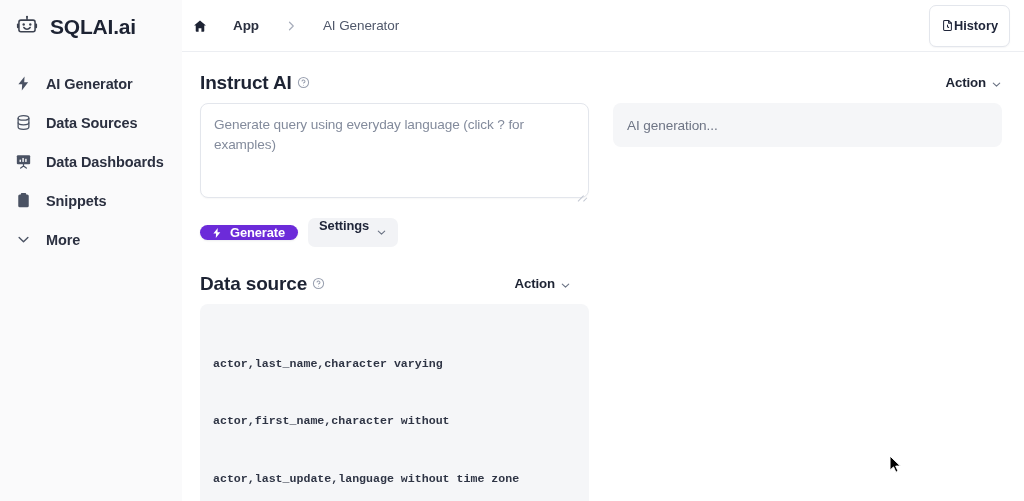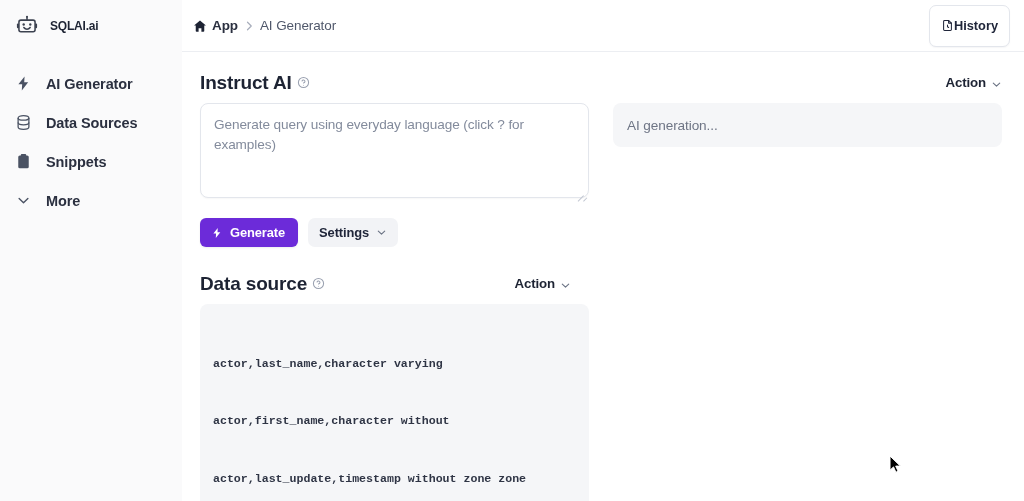--- a/index.html
+++ b/index.html
@@ -19,21 +19,21 @@
     padding: 0;
     display: flex; flex-direction: column;
     position: relative;
   }
   .brand {
     display: flex; align-items: center; gap: 10px;
     height: 52px; padding: 0 0 0 14px;
   }
   .brand-logo { width: 26px; height: 26px; display: flex; align-items: center; justify-content: center; color: #3c4250; }
   .brand-name {
-    font-size: 12px; font-weight: 700; color: #1d2333;
+    font-size: 21px; font-weight: 700; color: #1d2333;
     letter-spacing: -0.2px; line-height: 1;
   }
   .nav { margin-top: 12px; display: flex; flex-direction: column; }
   .nav-item {
     display: flex; align-items: center; gap: 13px;
     height: 39px; padding: 0 14px;
     cursor: pointer; color: #2b3040;
     font-size: 14.5px; font-weight: 600; letter-spacing: -0.1px;
   }
   .nav-icon {
@@ -51,21 +51,21 @@
     position: relative;
     overflow: hidden;
   }
   .topbar {
     height: 52px; min-height: 52px;
     display: flex; align-items: center;
     padding: 0 14px 0 11px;
     border-bottom: 1px solid #eceef2;
     background: #ffffff;
   }
-  .breadcrumb { display: flex; align-items: center; gap: 5px; }
+  .breadcrumb { display: flex; align-items: center; gap: 26px; }
   .crumb-home { display: flex; align-items: center; color: #1d2333; }
   .crumb {
     font-size: 13.5px; color: #2b3040; font-weight: 600;
     letter-spacing: -0.1px; cursor: pointer;
   }
   .crumb.current { color: #50586b; font-weight: 500; }
   .crumb-sep { color: #a7adbb; font-size: 13px; display: flex; align-items: center; }
   .topbar-spacer { flex: 1; }
   .history-btn {
     display: flex; align-items: center; gap: 0;
@@ -127,29 +127,29 @@
   .resize-grip span {
     position: absolute; right: 0; background: #c2c7d2; height: 1px;
     transform-origin: right bottom;
   }
   .resize-grip span:nth-child(1) { bottom: 0px; width: 8px; transform: rotate(-45deg); }
   .resize-grip span:nth-child(2) { bottom: 0px; width: 4.5px; transform: rotate(-45deg) translateX(0) translateY(3.5px); }
 
   .btn-row { display: flex; align-items: center; gap: 10px; margin-top: 16px; }
   .btn-generate {
     display: flex; align-items: center; gap: 7px;
-    height: 29px; padding: 0 13px 0 11px;
-    background: #6c2bd9; border: none; border-radius: 6px;
+    height: 15px; padding: 0 13px 0 11px;
+    background: #6c2bd9; border: none; border-radius: 14px;
     color: #ffffff; cursor: pointer;
     font-size: 12.9px; font-weight: 700; letter-spacing: -0.1px;
     font-family: "Liberation Sans", sans-serif;
     box-shadow: 0 1px 2px rgba(16,24,40,0.08);
   }
   .btn-settings {
-    display: flex; align-items: center; gap: 7px;
+    display: flex; gap: 7px;
     height: 29px; padding: 0 11px;
     background: #f2f3f6; border: none; border-radius: 7px;
     color: #20263a; cursor: pointer;
     font-size: 12.9px; font-weight: 700; letter-spacing: -0.1px;
     font-family: "Liberation Sans", sans-serif;
   }
 
   .datasource-section { margin-top: 28px; }
   .code-box {
     width: 389px;
@@ -218,20 +218,32 @@
         <span class="nav-icon">
           <svg width="17" height="17" viewBox="0 0 24 24" fill="none" stroke="currentColor" stroke-width="1.8">
             <ellipse cx="12" cy="5.6" rx="7.6" ry="3.2"></ellipse>
             <path d="M4.4 5.6v12.8c0 1.77 3.4 3.2 7.6 3.2s7.6-1.43 7.6-3.2V5.6"></path>
             <path d="M4.4 12c0 1.77 3.4 3.2 7.6 3.2s7.6-1.43 7.6-3.2"></path>
           </svg>
         </span>
         <span class="nav-label">Data Sources</span>
       </div>
 
+      <div class="nav-item">
+        <span class="nav-icon">
+          <svg width="17" height="17" viewBox="0 0 24 24" fill="none" stroke="currentColor" stroke-width="1.8" stroke-linecap="round">
+            <rect x="2.6" y="3" width="18.8" height="13" rx="1.6" fill="currentColor" stroke="none"></rect>
+            <rect x="6.4" y="9.4" width="2" height="3.2" fill="#fafafb" stroke="none"></rect>
+            <rect x="10.4" y="7" width="2" height="5.6" fill="#fafafb" stroke="none"></rect>
+            <rect x="14.4" y="8.2" width="2" height="4.4" fill="#fafafb" stroke="none"></rect>
+            <path d="M12 16v2.4M8 21.2l4-2.8 4 2.8"></path>
+          </svg>
+        </span>
+        <span class="nav-label">Data Dashboards</span>
+      </div>
 
       <div class="nav-item">
         <span class="nav-icon">
           <svg width="17" height="17" viewBox="0 0 24 24" fill="currentColor">
             <rect x="4.6" y="3.6" width="14.8" height="18" rx="2.2"></rect>
             <rect x="8.2" y="1.4" width="7.6" height="4.2" rx="1.3"></rect>
           </svg>
         </span>
         <span class="nav-label">Snippets</span>
       </div>
@@ -337,21 +349,21 @@
                 <svg width="11" height="11" viewBox="0 0 24 24" fill="none" stroke="currentColor" stroke-width="2.4" stroke-linecap="round" stroke-linejoin="round">
                     <polyline points="5,8.8 12,15.6 19,8.8"></polyline>
                   </svg>
               </span>
             </span>
           </div>
 
           <div class="code-box">
             <div class="code-line">actor,last_name,character varying</div>
             <div class="code-line">actor,first_name,character without</div>
-            <div class="code-line">actor,last_update,timestamp without zone zone</div>
+            <div class="code-line">actor,last_update,language without time zone</div>
             
             
             
             
             
             
             
           </div>
         </div>
 

